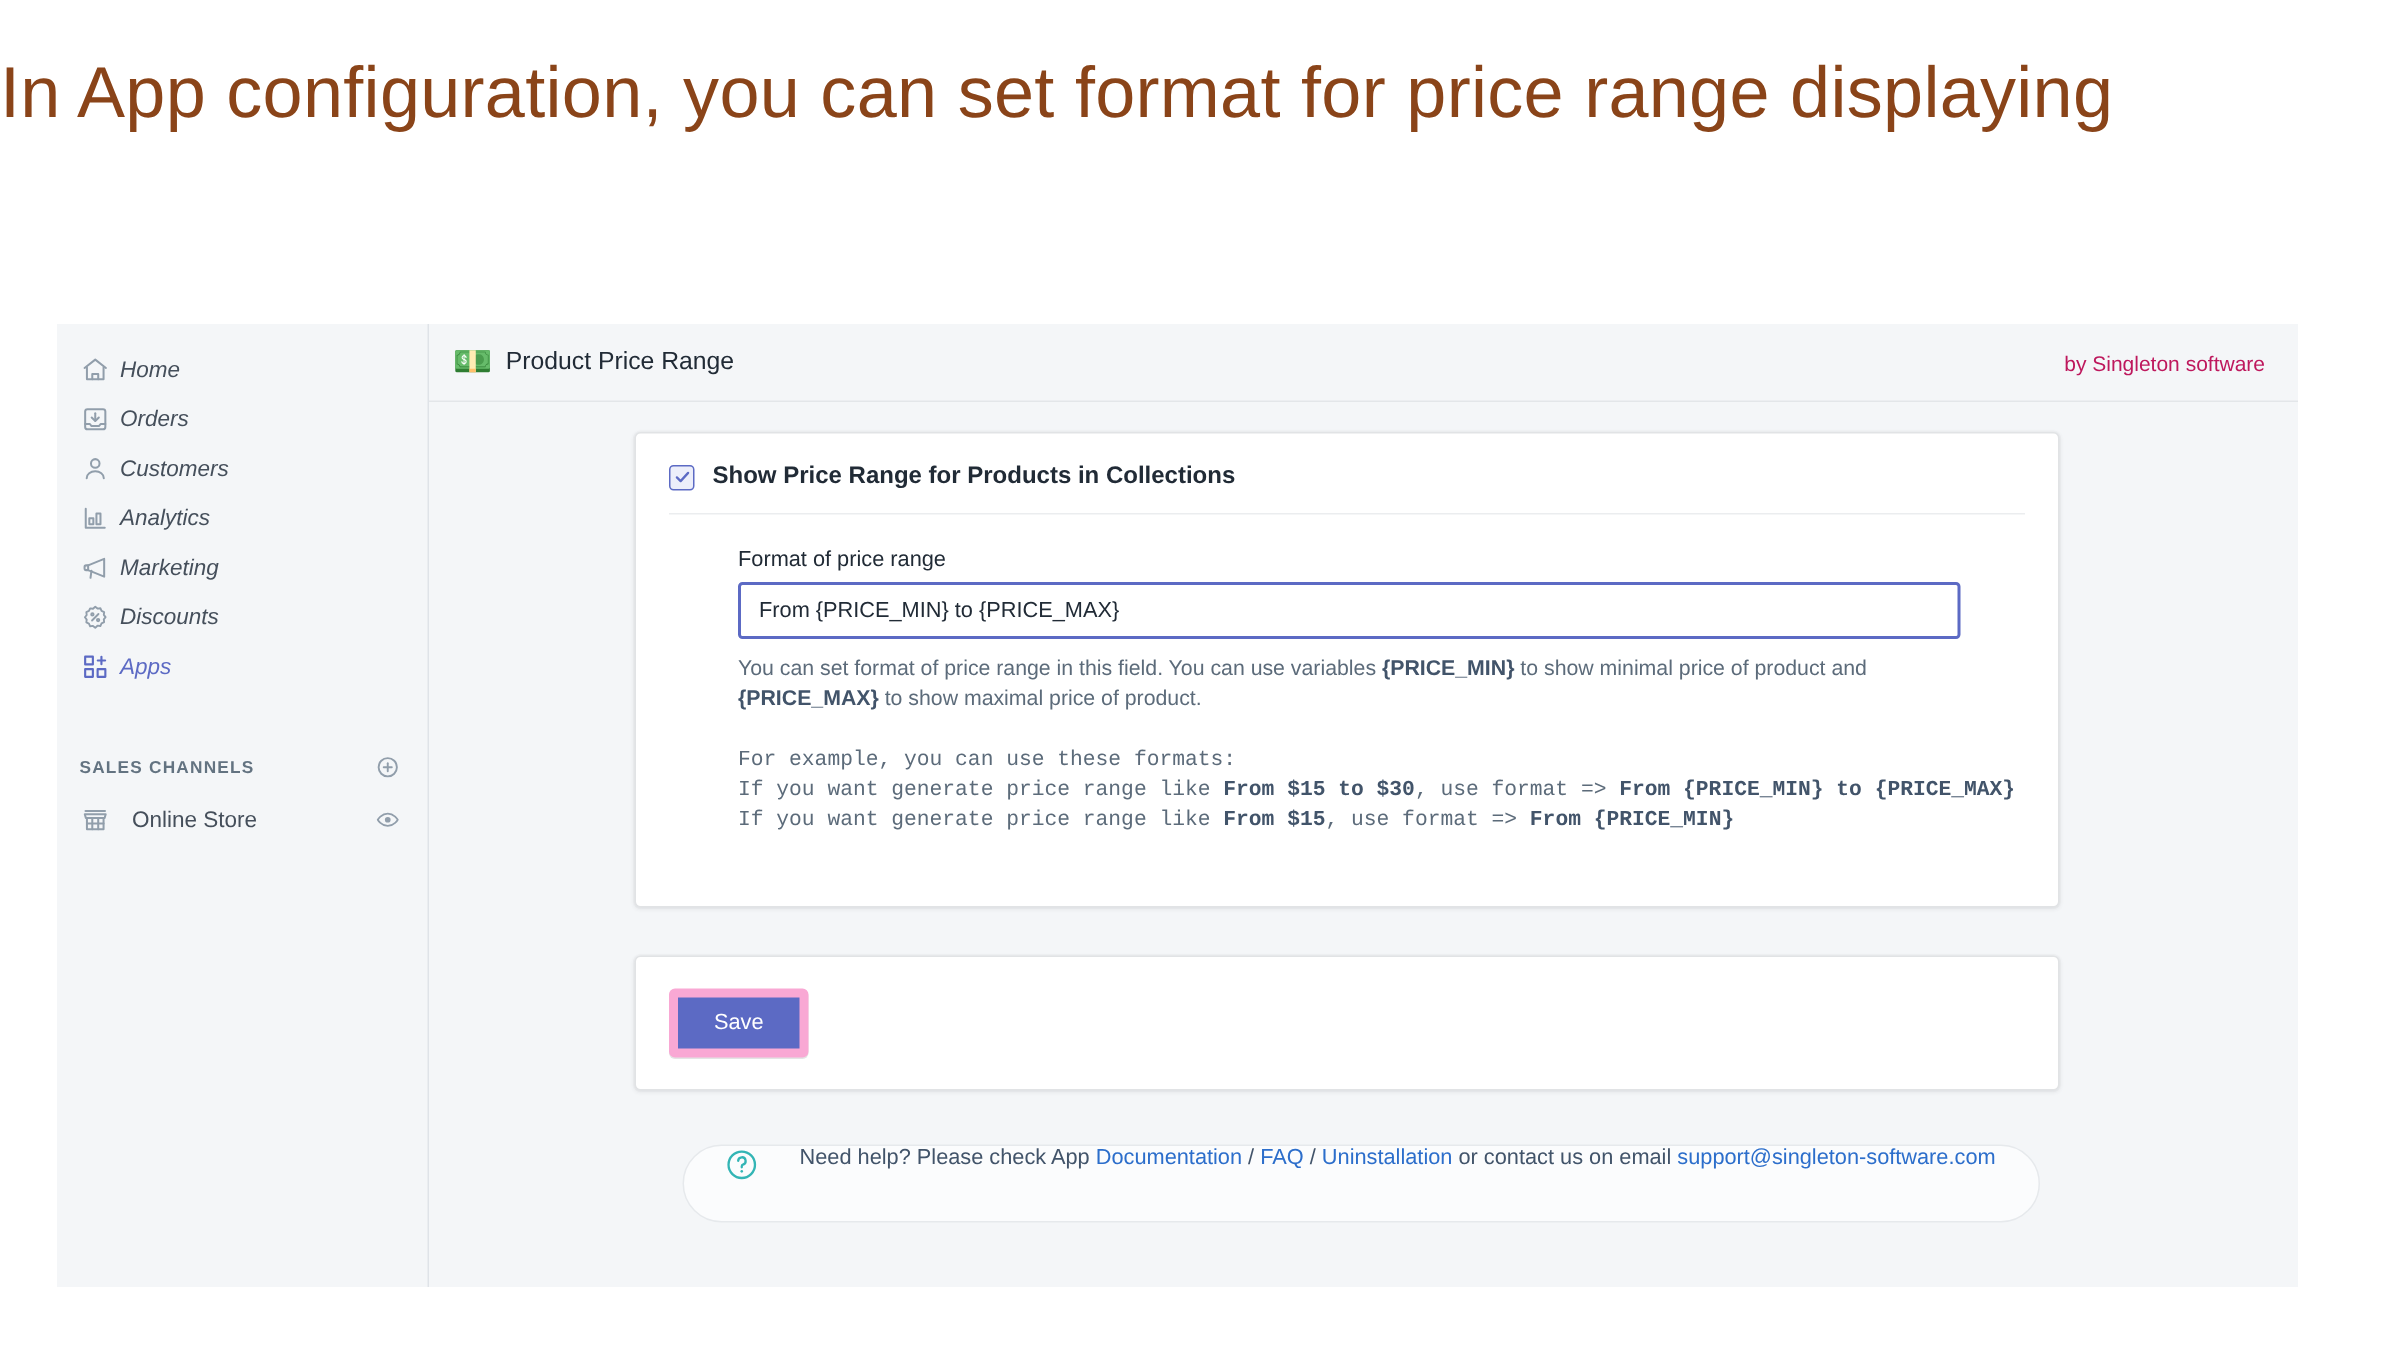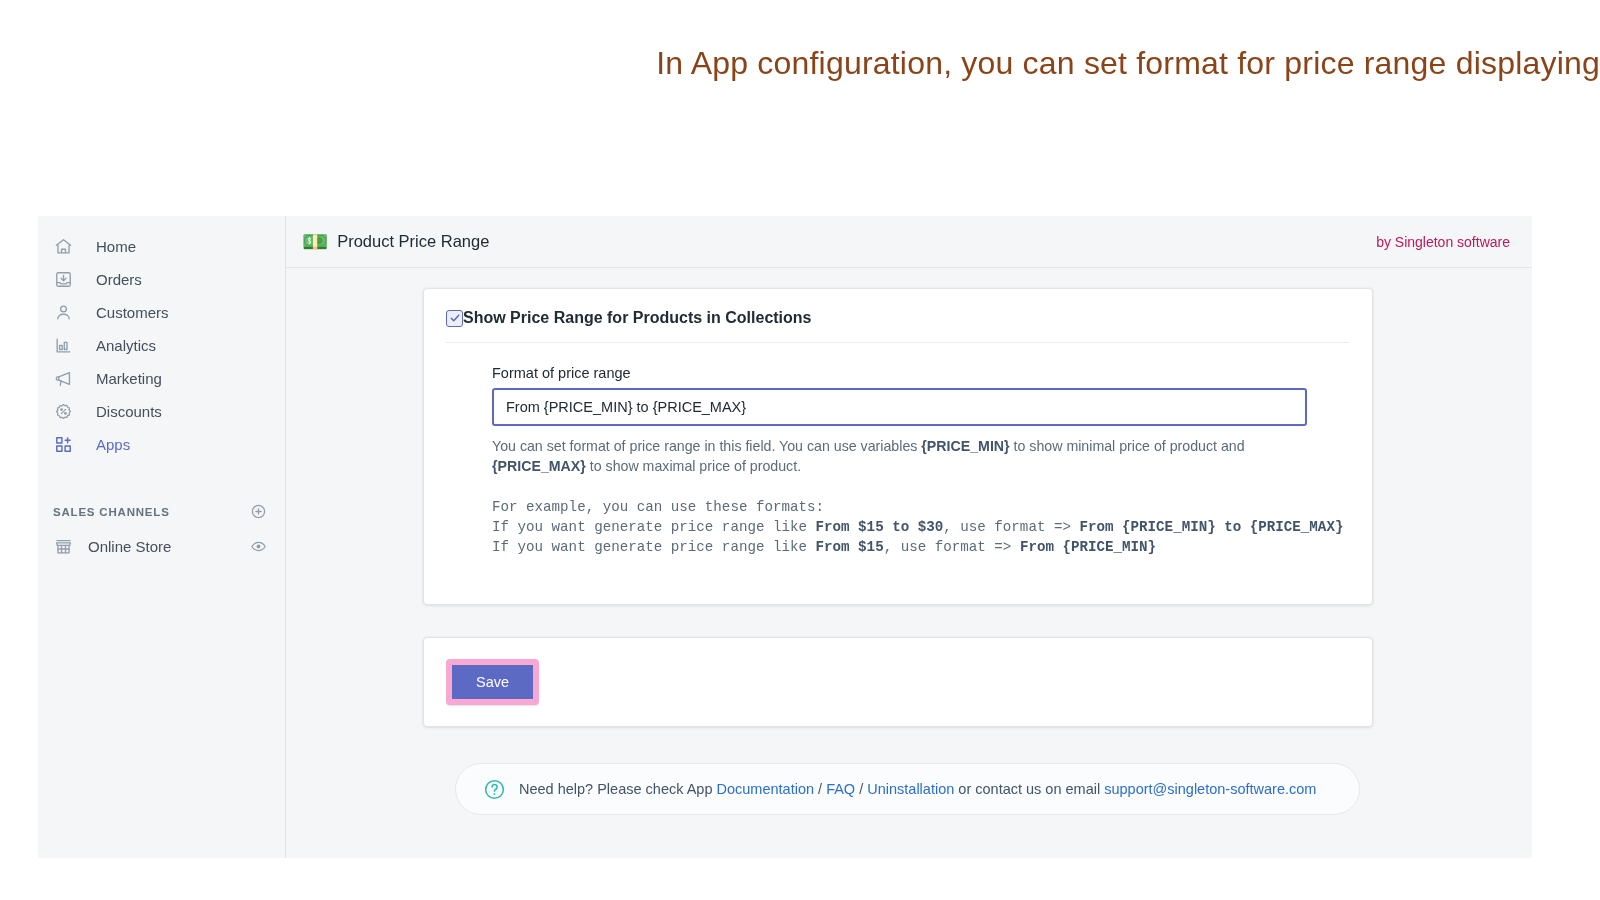--- a/index.html
+++ b/index.html
@@ -8,23 +8,23 @@
     height: 900px;
     background: #ffffff;
     font-family: "Liberation Sans", sans-serif;
     overflow: hidden;
   }
 
   
   .slide-title {
     width: 1600px;
     padding-top: 34px;
-    text-align: right;
+    text-align: left;
     color: #8a4419;
-    font-size: 32px;
+    font-size: 48px;
     line-height: 58px;
     font-weight: 400;
     letter-spacing: 0.2px;
   }
 
   
   .app-window {
     position: absolute;
     left: 38px;
     top: 216px;
@@ -42,22 +42,23 @@
     background: #f4f6f8;
     border-right: 1px solid #dfe3e8;
     padding-top: 14px;
     flex: 0 0 248px;
   }
   .nav-item {
     display: flex;
     align-items: center;
     height: 33px;
     padding-left: 15px;
-    gap: 22px;
+    gap: 6px;
     cursor: pointer;
+    font-style: italic;
   }
   .nav-icon {
     width: 21px;
     height: 21px;
     flex: 0 0 21px;
     display: flex;
     align-items: center;
     justify-content: center;
     color: #919eab;
   }
@@ -153,21 +154,21 @@
     border: 1px solid #e1e3e5;
     border-radius: 4px;
     box-shadow: 0 0 0 1px rgba(63,63,68,0.02), 0 1px 3px rgba(63,63,68,0.10);
   }
   .card-head {
     padding: 20px 22px 0 22px;
   }
   .checkbox-row {
     display: flex;
     align-items: center;
-    gap: 0;
+    gap: 12px;
     padding-bottom: 15px;
     border-bottom: 1px solid #ebedef;
   }
   .checkbox {
     width: 17px; height: 17px;
     flex: 0 0 17px;
     border: 1px solid #5c6ac4;
     border-radius: 3px;
     background: #eceefa;
     display: flex;
@@ -237,23 +238,23 @@
   
   .help-footer {
     margin-top: 36px;
     margin-left: 32px;
     width: 905px;
     background: #fbfcfd;
     border: 1px solid #e6e9ec;
     border-radius: 26px;
     height: 52px;
     display: flex;
-    align-items: center;
+    align-items: flex-start;
     padding: 0 26px;
-    gap: 13px;
+    gap: 27px;
   }
   .help-icon {
     width: 24px; height: 24px;
     flex: 0 0 24px;
     display: flex; align-items: center; justify-content: center;
   }
   .help-text {
     font-size: 14.5px;
     color: #42546a;
     white-space: nowrap;

